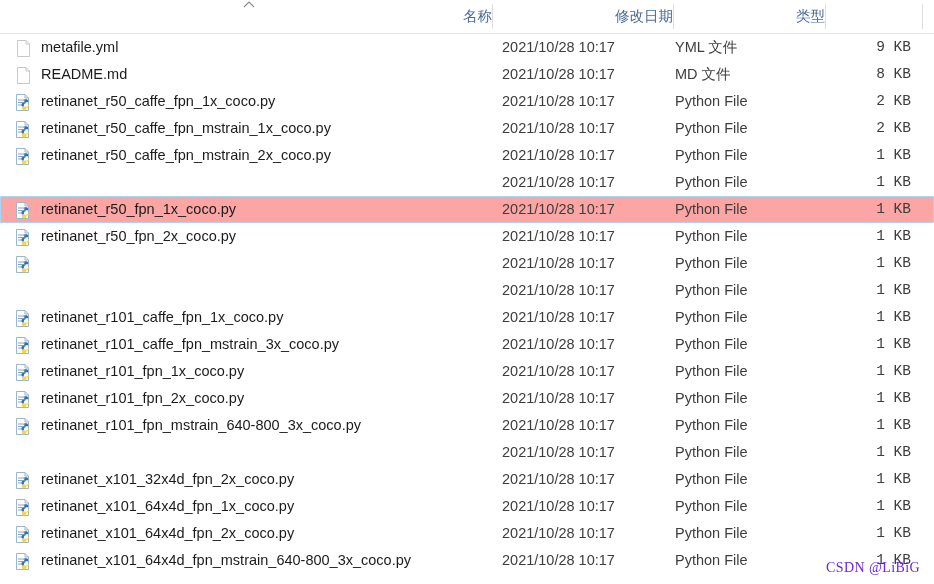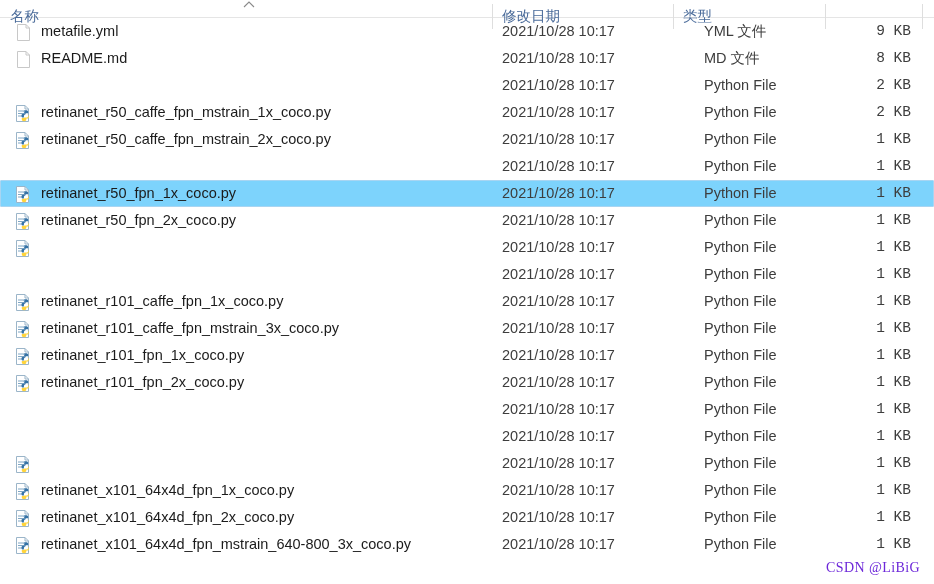--- a/index.html
+++ b/index.html
@@ -19,24 +19,25 @@
   #explorer {
     width: 934px;
     height: 584px;
     position: relative;
     background: #ffffff;
   }
 
   
   .header {
     position: relative;
-    height: 18px;
+    height: 34px;
     background: #ffffff;
     border-bottom: 1px solid #e5e5e5;
     box-sizing: border-box;
+    text-align: right;
   }
   .header-cell {
     position: absolute;
     top: 0;
     height: 33px;
     line-height: 33px;
     color: #4a6b9a;
     font-size: 14.5px;
     white-space: nowrap;
     overflow: hidden;
@@ -81,21 +82,21 @@
     overflow: hidden;
   }
   .row {
     position: relative;
     height: 27px;
     box-sizing: border-box;
     border: 1px solid transparent;
     border-radius: 1px;
   }
   .row.selected {
-    background: #7dd3fc;
+    background: #fca5a5;
     border: 1px solid #a8d5f2;
   }
 
   .cell {
     position: absolute;
     top: 0;
     height: 25px;
     line-height: 25px;
     font-size: 14.5px;
     color: #1b1b1b;
@@ -107,21 +108,21 @@
     left: 14px;
     width: 470px;
     padding-left: 26px;
   }
   .cell-date {
     left: 501px;
     width: 170px;
     color: #3d3d3d;
   }
   .cell-type {
-    left: 703px;
+    left: 674px;
     width: 140px;
     color: #3d3d3d;
   }
   .cell-size {
     left: 825px;
     width: 85px;
     text-align: right;
     color: #3d3d3d;
     font-family: Liberation Mono, monospace;
   }
@@ -204,20 +205,33 @@
             <svg viewBox="0 0 17 19" aria-hidden="true">
               <path d="M2.5 1.5 H11 L14.5 5 V17.5 H2.5 Z" fill="#ffffff" stroke="#c8c8c8" stroke-width="1"></path>
               <path d="M11 1.5 V5 H14.5" fill="none" stroke="#c8c8c8" stroke-width="1"></path>
             </svg>
           </span><span>README.md</span></div>
         <div class="cell cell-date">2021/10/28 10:17</div>
         <div class="cell cell-type">MD 文件</div>
         <div class="cell cell-size">8 KB</div>
       </div>
       <div class="row">
+        <div class="cell cell-name"><span class="file-icon">
+            <svg viewBox="0 0 17 19" aria-hidden="true">
+              <path d="M1.5 1.5 H10 L13.5 5 V17.5 H1.5 Z" fill="#ffffff" stroke="#9bb5c9" stroke-width="1"></path>
+              <path d="M10 1.5 V5 H13.5" fill="none" stroke="#9bb5c9" stroke-width="1"></path>
+              <rect x="3" y="6.5" width="7" height="1" fill="#7fa6c4"></rect>
+              <rect x="3" y="9" width="7" height="1" fill="#7fa6c4"></rect>
+              <rect x="3" y="11.5" width="5" height="1" fill="#7fa6c4"></rect>
+              <path d="M8.6 7.8 c0-1.1 .9-1.6 2.3-1.6 c1.4 0 2.3 .5 2.3 1.6 v1.5 h-2.3 v.5 h-2.8 c-1 0-1.6 .7-1.6 1.9 c0 1.2 .6 1.9 1.6 1.9 h.8 v-1.4 c0-1 .7-1.7 1.7-1.7" fill="#3572A5"></path>
+              <path d="M12.2 10.8 c1 0 1.6 .7 1.6 1.9 c0 1.2-.6 1.9-1.6 1.9 h-.8 v1 c0 1.1-.9 1.6-2.3 1.6 c-1.4 0-2.3-.5-2.3-1.6 v-1.5 h2.3 v-.5 h2.3 c1 0 1.7-.7 1.7-1.7 v-1.1" fill="#FFD43B"></path>
+              <circle cx="9.1" cy="7.4" r=".45" fill="#ffffff"></circle>
+              <circle cx="11.6" cy="16.0" r=".45" fill="#ffffff"></circle>
+            </svg>
+          </span><span>retinanet_r50_caffe_fpn_1x_coco.py</span></div>
         <div class="cell cell-date">2021/10/28 10:17</div>
         <div class="cell cell-type">Python File</div>
         <div class="cell cell-size">2 KB</div>
       </div>
       <div class="row">
         <div class="cell cell-name"><span class="file-icon">
             <svg viewBox="0 0 17 19" aria-hidden="true">
               <path d="M1.5 1.5 H10 L13.5 5 V17.5 H1.5 Z" fill="#ffffff" stroke="#9bb5c9" stroke-width="1"></path>
               <path d="M10 1.5 V5 H13.5" fill="none" stroke="#9bb5c9" stroke-width="1"></path>
               <rect x="3" y="6.5" width="7" height="1" fill="#7fa6c4"></rect>
@@ -381,43 +395,56 @@
               <path d="M12.2 10.8 c1 0 1.6 .7 1.6 1.9 c0 1.2-.6 1.9-1.6 1.9 h-.8 v1 c0 1.1-.9 1.6-2.3 1.6 c-1.4 0-2.3-.5-2.3-1.6 v-1.5 h2.3 v-.5 h2.3 c1 0 1.7-.7 1.7-1.7 v-1.1" fill="#FFD43B"></path>
               <circle cx="9.1" cy="7.4" r=".45" fill="#ffffff"></circle>
               <circle cx="11.6" cy="16.0" r=".45" fill="#ffffff"></circle>
             </svg>
           </span><span>retinanet_r101_fpn_2x_coco.py</span></div>
         <div class="cell cell-date">2021/10/28 10:17</div>
         <div class="cell cell-type">Python File</div>
         <div class="cell cell-size">1 KB</div>
       </div>
       <div class="row">
-        <div class="cell cell-date">2021/10/28 10:17</div>
-        <div class="cell cell-type">Python File</div>
-        <div class="cell cell-size">1 KB</div>
-      </div>
-      <div class="row">
-        <div class="cell cell-date">2021/10/28 10:17</div>
-        <div class="cell cell-type">Python File</div>
-        <div class="cell cell-size">1 KB</div>
-      </div>
-      <div class="row">
-        <div class="cell cell-name"><span class="file-icon">
-            <svg viewBox="0 0 17 19" aria-hidden="true">
-              <path d="M1.5 1.5 H10 L13.5 5 V17.5 H1.5 Z" fill="#ffffff" stroke="#9bb5c9" stroke-width="1"></path>
-              <path d="M10 1.5 V5 H13.5" fill="none" stroke="#9bb5c9" stroke-width="1"></path>
-              <rect x="3" y="6.5" width="7" height="1" fill="#7fa6c4"></rect>
-              <rect x="3" y="9" width="7" height="1" fill="#7fa6c4"></rect>
-              <rect x="3" y="11.5" width="5" height="1" fill="#7fa6c4"></rect>
-              <path d="M8.6 7.8 c0-1.1 .9-1.6 2.3-1.6 c1.4 0 2.3 .5 2.3 1.6 v1.5 h-2.3 v.5 h-2.8 c-1 0-1.6 .7-1.6 1.9 c0 1.2 .6 1.9 1.6 1.9 h.8 v-1.4 c0-1 .7-1.7 1.7-1.7" fill="#3572A5"></path>
-              <path d="M12.2 10.8 c1 0 1.6 .7 1.6 1.9 c0 1.2-.6 1.9-1.6 1.9 h-.8 v1 c0 1.1-.9 1.6-2.3 1.6 c-1.4 0-2.3-.5-2.3-1.6 v-1.5 h2.3 v-.5 h2.3 c1 0 1.7-.7 1.7-1.7 v-1.1" fill="#FFD43B"></path>
-              <circle cx="9.1" cy="7.4" r=".45" fill="#ffffff"></circle>
-              <circle cx="11.6" cy="16.0" r=".45" fill="#ffffff"></circle>
-            </svg>
-          </span></div>
+        <div class="cell cell-name"><span class="file-icon">
+            <svg viewBox="0 0 17 19" aria-hidden="true">
+              <path d="M1.5 1.5 H10 L13.5 5 V17.5 H1.5 Z" fill="#ffffff" stroke="#9bb5c9" stroke-width="1"></path>
+              <path d="M10 1.5 V5 H13.5" fill="none" stroke="#9bb5c9" stroke-width="1"></path>
+              <rect x="3" y="6.5" width="7" height="1" fill="#7fa6c4"></rect>
+              <rect x="3" y="9" width="7" height="1" fill="#7fa6c4"></rect>
+              <rect x="3" y="11.5" width="5" height="1" fill="#7fa6c4"></rect>
+              <path d="M8.6 7.8 c0-1.1 .9-1.6 2.3-1.6 c1.4 0 2.3 .5 2.3 1.6 v1.5 h-2.3 v.5 h-2.8 c-1 0-1.6 .7-1.6 1.9 c0 1.2 .6 1.9 1.6 1.9 h.8 v-1.4 c0-1 .7-1.7 1.7-1.7" fill="#3572A5"></path>
+              <path d="M12.2 10.8 c1 0 1.6 .7 1.6 1.9 c0 1.2-.6 1.9-1.6 1.9 h-.8 v1 c0 1.1-.9 1.6-2.3 1.6 c-1.4 0-2.3-.5-2.3-1.6 v-1.5 h2.3 v-.5 h2.3 c1 0 1.7-.7 1.7-1.7 v-1.1" fill="#FFD43B"></path>
+              <circle cx="9.1" cy="7.4" r=".45" fill="#ffffff"></circle>
+              <circle cx="11.6" cy="16.0" r=".45" fill="#ffffff"></circle>
+            </svg>
+          </span><span>retinanet_r101_fpn_mstrain_640-800_3x_coco.py</span></div>
+        <div class="cell cell-date">2021/10/28 10:17</div>
+        <div class="cell cell-type">Python File</div>
+        <div class="cell cell-size">1 KB</div>
+      </div>
+      <div class="row">
+        <div class="cell cell-date">2021/10/28 10:17</div>
+        <div class="cell cell-type">Python File</div>
+        <div class="cell cell-size">1 KB</div>
+      </div>
+      <div class="row">
+        <div class="cell cell-name"><span class="file-icon">
+            <svg viewBox="0 0 17 19" aria-hidden="true">
+              <path d="M1.5 1.5 H10 L13.5 5 V17.5 H1.5 Z" fill="#ffffff" stroke="#9bb5c9" stroke-width="1"></path>
+              <path d="M10 1.5 V5 H13.5" fill="none" stroke="#9bb5c9" stroke-width="1"></path>
+              <rect x="3" y="6.5" width="7" height="1" fill="#7fa6c4"></rect>
+              <rect x="3" y="9" width="7" height="1" fill="#7fa6c4"></rect>
+              <rect x="3" y="11.5" width="5" height="1" fill="#7fa6c4"></rect>
+              <path d="M8.6 7.8 c0-1.1 .9-1.6 2.3-1.6 c1.4 0 2.3 .5 2.3 1.6 v1.5 h-2.3 v.5 h-2.8 c-1 0-1.6 .7-1.6 1.9 c0 1.2 .6 1.9 1.6 1.9 h.8 v-1.4 c0-1 .7-1.7 1.7-1.7" fill="#3572A5"></path>
+              <path d="M12.2 10.8 c1 0 1.6 .7 1.6 1.9 c0 1.2-.6 1.9-1.6 1.9 h-.8 v1 c0 1.1-.9 1.6-2.3 1.6 c-1.4 0-2.3-.5-2.3-1.6 v-1.5 h2.3 v-.5 h2.3 c1 0 1.7-.7 1.7-1.7 v-1.1" fill="#FFD43B"></path>
+              <circle cx="9.1" cy="7.4" r=".45" fill="#ffffff"></circle>
+              <circle cx="11.6" cy="16.0" r=".45" fill="#ffffff"></circle>
+            </svg>
+          </span><span>retinanet_x101_32x4d_fpn_2x_coco.py</span></div>
         <div class="cell cell-date">2021/10/28 10:17</div>
         <div class="cell cell-type">Python File</div>
         <div class="cell cell-size">1 KB</div>
       </div>
       <div class="row">
         <div class="cell cell-name"><span class="file-icon">
             <svg viewBox="0 0 17 19" aria-hidden="true">
               <path d="M1.5 1.5 H10 L13.5 5 V17.5 H1.5 Z" fill="#ffffff" stroke="#9bb5c9" stroke-width="1"></path>
               <path d="M10 1.5 V5 H13.5" fill="none" stroke="#9bb5c9" stroke-width="1"></path>
               <rect x="3" y="6.5" width="7" height="1" fill="#7fa6c4"></rect>

